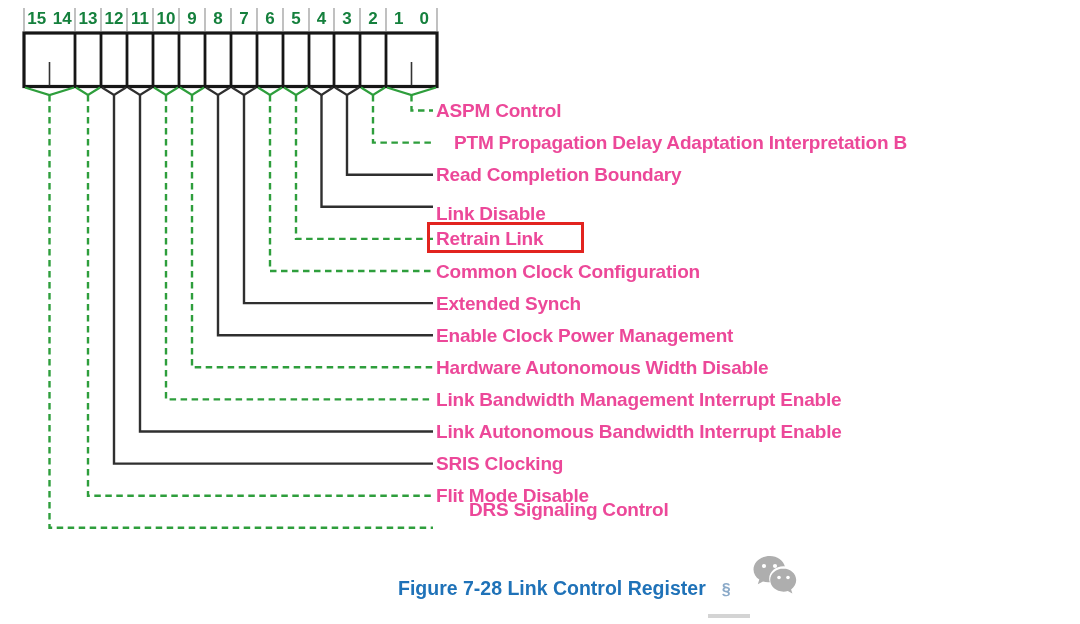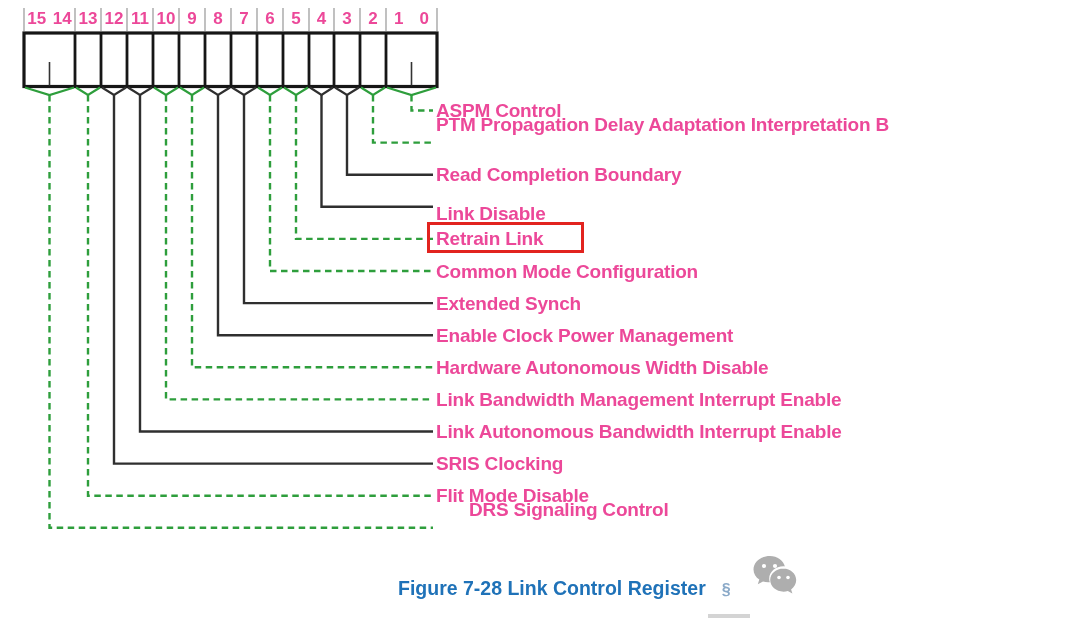--- a/index.html
+++ b/index.html
@@ -3,21 +3,21 @@
 <meta charset="utf-8">
 <style>
   html,body{margin:0;padding:0;background:#fff;}
   .stage{
     position:relative;width:1080px;height:624px;background:#ffffff;
     overflow:hidden;font-family:"Liberation Sans",sans-serif;
   }
   svg.layer{position:absolute;left:0;top:0;}
   .bitnum{
     position:absolute;top:8px;width:30px;text-align:center;
-    font-size:17px;font-weight:600;color:#ec4899;line-height:22px;
+    font-size:17px;font-weight:600;color:#15803d;line-height:22px;
     font-family:"Liberation Sans",sans-serif;
   }
   .bit-label{
     position:absolute;left:436px;height:25px;line-height:25px;white-space:nowrap;
     font-size:19px;font-weight:600;color:#ec4899;letter-spacing:-0.2px;
   }
   .hl-box{position:absolute;border:3px solid #e2231f;background:transparent;}
   .caption{
     position:absolute;left:398px;top:577px;white-space:nowrap;
     font-size:19.5px;font-weight:600;color:#1f72b8;
@@ -111,25 +111,25 @@
     <span class="bitnum" style="left: 281px;">5</span>
     <span class="bitnum" style="left: 306.5px;">4</span>
     <span class="bitnum" style="left: 332px;">3</span>
     <span class="bitnum" style="left: 358px;">2</span>
     <span class="bitnum" style="left: 383.75px;">1</span>
     <span class="bitnum" style="left: 409.25px;">0</span>
   </div>
 
   <div>
     <div class="bit-label" style="top: 98px;">ASPM Control</div>
-    <div class="bit-label" style="top: 112px;">PTM Propagation Delay Adaptation Interpretation B</div>
+    <div class="bit-label" style="top: 130px; margin-left: 18px;">PTM Propagation Delay Adaptation Interpretation B</div>
     <div class="bit-label" style="top: 162.2px;">Read Completion Boundary</div>
     <div class="bit-label" style="top: 201px;">Link Disable</div>
     <div class="bit-label" style="top: 226.4px;">Retrain Link</div>
-    <div class="bit-label" style="top: 258.5px;">Common Mode Configuration</div>
+    <div class="bit-label" style="top: 258.5px;">Common Clock Configuration</div>
     <div class="bit-label" style="top: 290.6px;">Extended Synch</div>
     <div class="bit-label" style="top: 322.7px;">Enable Clock Power Management</div>
     <div class="bit-label" style="top: 354.8px;">Hardware Autonomous Width Disable</div>
     <div class="bit-label" style="top: 386.9px;">Link Bandwidth Management Interrupt Enable</div>
     <div class="bit-label" style="top: 419px;">Link Autonomous Bandwidth Interrupt Enable</div>
     <div class="bit-label" style="top: 451.1px;">SRIS Clocking</div>
     <div class="bit-label" style="top: 483.2px;">Flit Mode Disable</div>
     <div class="bit-label" style="top: 497px; margin-left: 33px;">DRS Signaling Control</div>
   </div>
 

